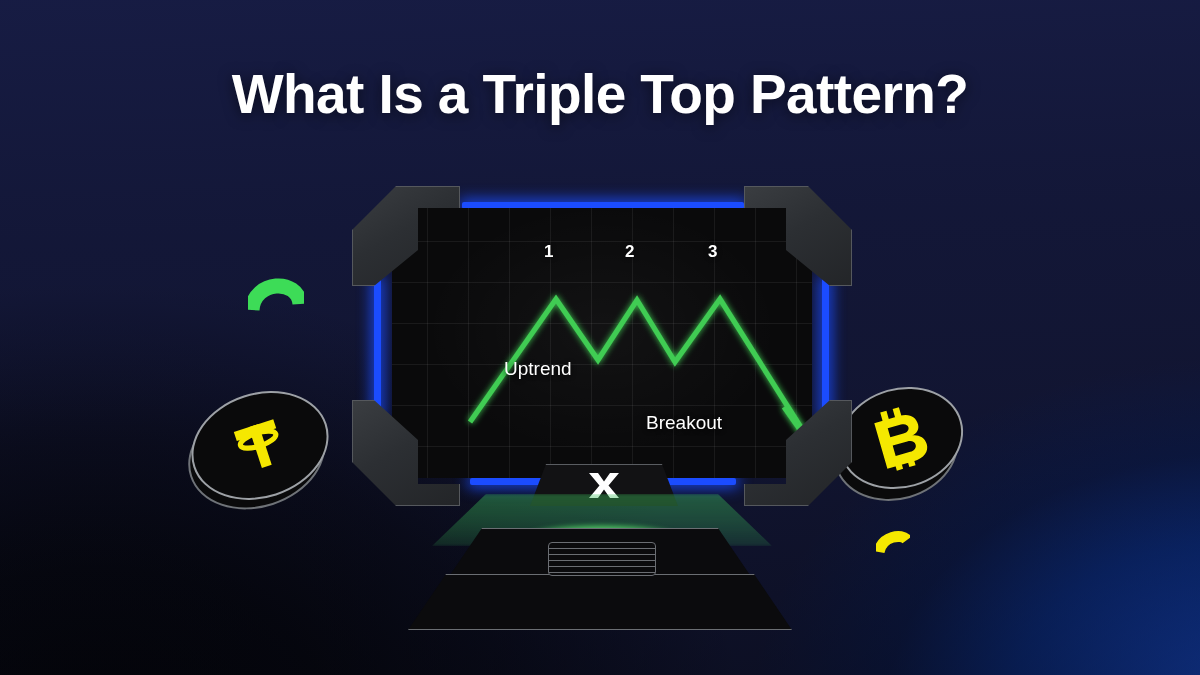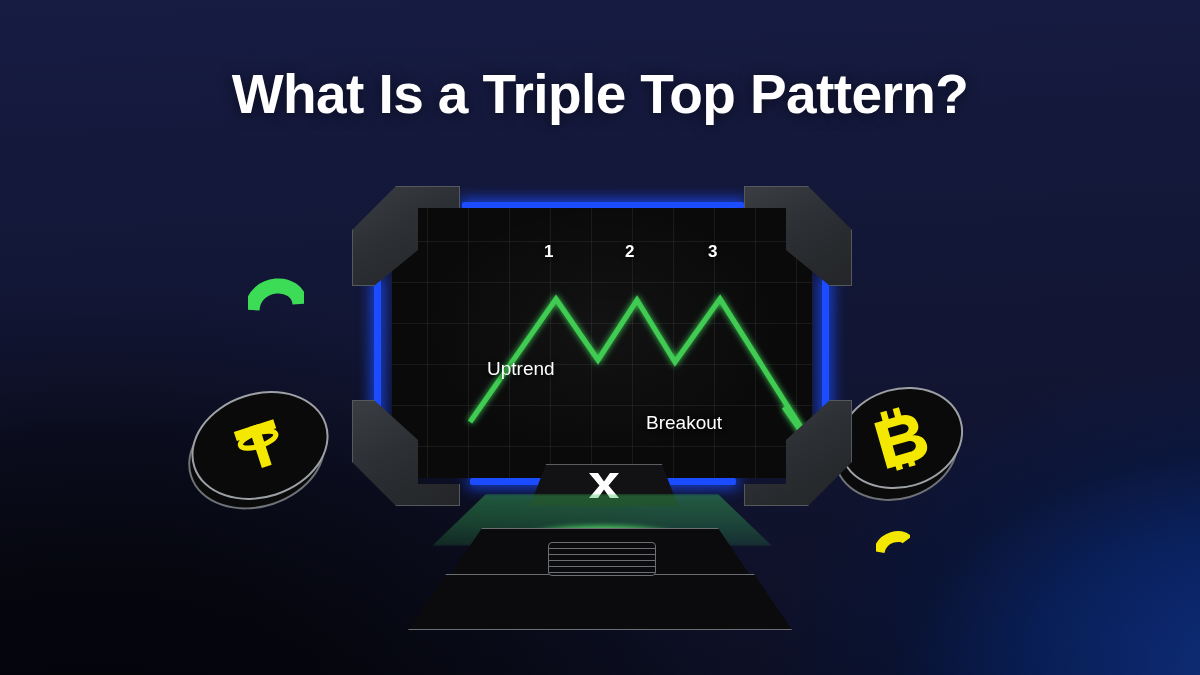--- a/index.html
+++ b/index.html
@@ -232,21 +232,21 @@
 
       <polyline points="78,214 164,91 206,152 245,92 283,154 328,91 420,237" fill="none" stroke="#3fcc52" stroke-width="5.2" stroke-linejoin="miter" stroke-linecap="butt" filter="url(#lineGlow)"></polyline>
 
       <line x1="392" y1="199" x2="421" y2="240" stroke="#3fcc52" stroke-width="5.2" marker-end="url(#arrowHead)" filter="url(#lineGlow)"></line>
     </svg>
 
     <span class="peak-label" style="left:152px; top:34px;">1</span>
     <span class="peak-label" style="left:233px; top:34px;">2</span>
     <span class="peak-label" style="left:316px; top:34px;">3</span>
 
-    <span class="ann-label" style="left:95px;  top:150px;">Uptrend</span>
+    <span class="ann-label" style="left:112px;  top:150px;">Uptrend</span>
     <span class="ann-label" style="left:254px; top:204px;">Breakout</span>
   </div>
 
   <div class="bezel-corner" id="corner-tl"></div>
   <div class="bezel-corner" id="corner-tr"></div>
   <div class="bezel-corner" id="corner-bl"></div>
   <div class="bezel-corner" id="corner-br"></div>
 
   <div id="chin">
     <svg id="x-logo" viewBox="0 0 32 27">

